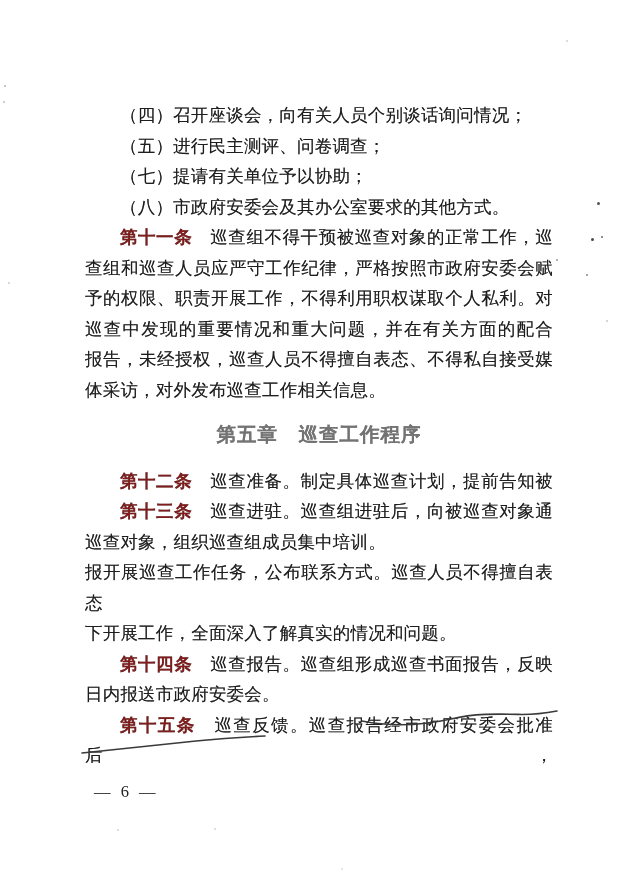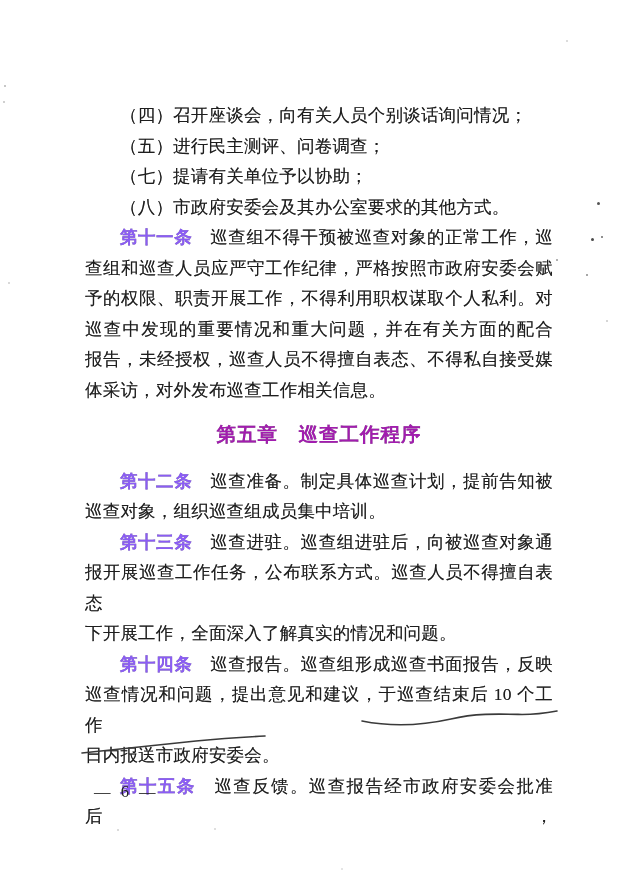--- a/index.html
+++ b/index.html
@@ -20,26 +20,26 @@
     letter-spacing:0.2px;
     white-space:normal;
     color:#1e1e1e;
     text-shadow:0 0 0.4px rgba(30,30,30,0.55);
   }
   .st{text-align-last:justify;}
   .last{text-align-last:left;}
   .ind{text-indent:35px;}
   .hd{
     font-family:"Liberation Sans","DejaVu Sans",sans-serif;
-    font-weight:700;color:#8b5cf6;
+    font-weight:700;color:#7f1d1d;
   }
   .chapter{
     font-family:"Liberation Sans","DejaVu Sans",sans-serif;
     font-weight:700;font-size:19.5px;line-height:30.5px;
-    text-align:center;letter-spacing:1px;color:#a21caf;
+    text-align:center;letter-spacing:1px;color:#737373;
     margin-top:14px;margin-bottom:16px;
     text-shadow:0 0 0.4px rgba(20,20,20,0.5);
   }
   .pagenum{
     position:absolute;left:94px;top:782px;
     font-size:16.5px;line-height:20px;letter-spacing:3px;color:#222;
   }
   .ink-overlay{position:absolute;left:0;top:0;pointer-events:none;}
   .speck{position:absolute;border-radius:50%;}
 </style>
@@ -58,28 +58,27 @@
     <div class="ln ind st"><span class="hd">第十一条</span><span>　巡查组不得干预被巡查对象的正常工作，巡</span></div>
     <div class="ln st">查组和巡查人员应严守工作纪律，严格按照市政府安委会赋</div>
     <div class="ln st">予的权限、职责开展工作，不得利用职权谋取个人私利。对</div>
     <div class="ln st">巡查中发现的重要情况和重大问题，并在有关方面的配合</div>
     <div class="ln st">报告，未经授权，巡查人员不得擅自表态、不得私自接受媒</div>
     <div class="ln last">体采访，对外发布巡查工作相关信息。</div>
 
     <div class="chapter">第五章　巡查工作程序</div>
 
     <div class="ln ind st"><span class="hd">第十二条</span><span>　巡查准备。制定具体巡查计划，提前告知被</span></div>
+    <div class="ln ind st"><span class="hd">第十三条</span><span>　巡查进驻。巡查组进驻后，向被巡查对象通</span></div>
+
     <div class="ln last">巡查对象，组织巡查组成员集中培训。</div>
-
-    <div class="ln ind st"><span class="hd">第十三条</span><span>　巡查进驻。巡查组进驻后，向被巡查对象通</span></div>
     <div class="ln st">报开展巡查工作任务，公布联系方式。巡查人员不得擅自表态</div>
     <div class="ln last">下开展工作，全面深入了解真实的情况和问题。</div>
 
     <div class="ln ind st"><span class="hd">第十四条</span><span>　巡查报告。巡查组形成巡查书面报告，反映</span></div>
-    <div class="ln st">巡查情况和问题，提出意见和建议，于巡查结束后 10 个工作</div>
     <div class="ln last">日内报送市政府安委会。</div>
 
     <div class="ln ind st"><span class="hd">第十五条</span><span>　巡查反馈。巡查报告经市政府安委会批准后，</span></div>
 
   </div>
 
   <div class="pagenum">— 6 —</div>
 
   <svg class="ink-overlay" width="623" height="880" viewBox="0 0 623 880">
     <path d="M362,721 C392,727 424,725 451,719 C476,713 500,714 522,714.5 C537,714.5 549,712.5 557,711" fill="none" stroke-width="1.6" stroke-linecap="round" stroke="#3a3a3a"></path>

